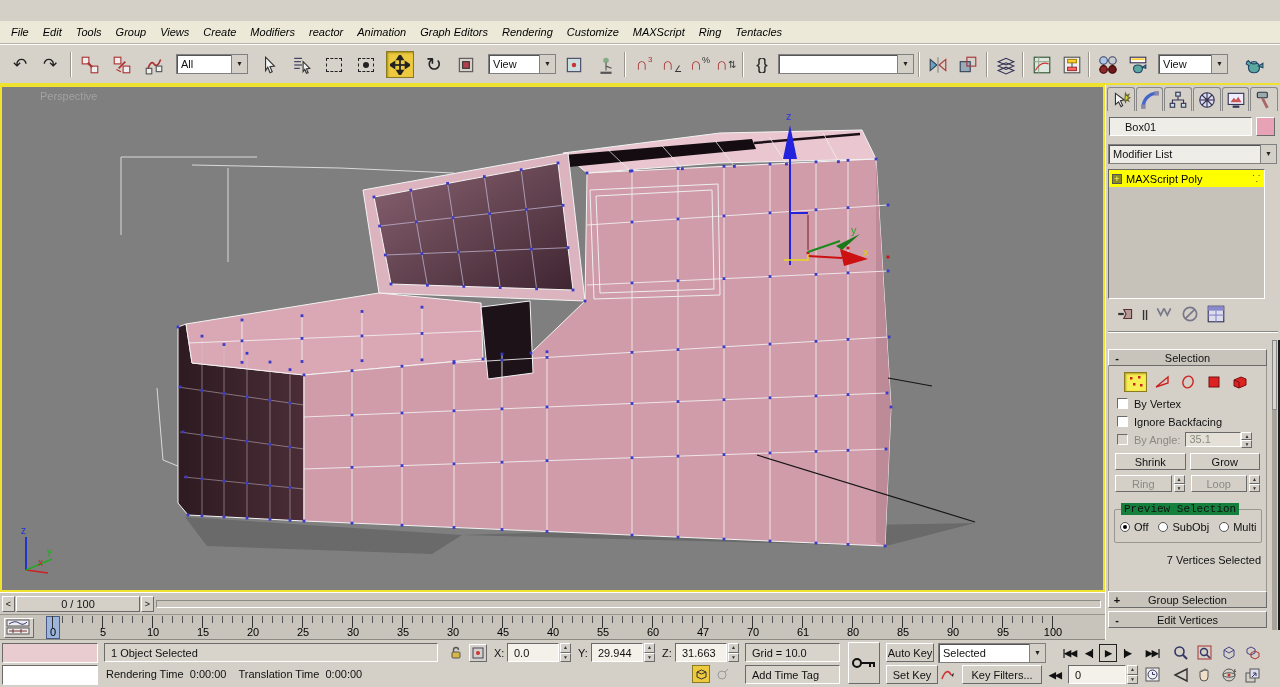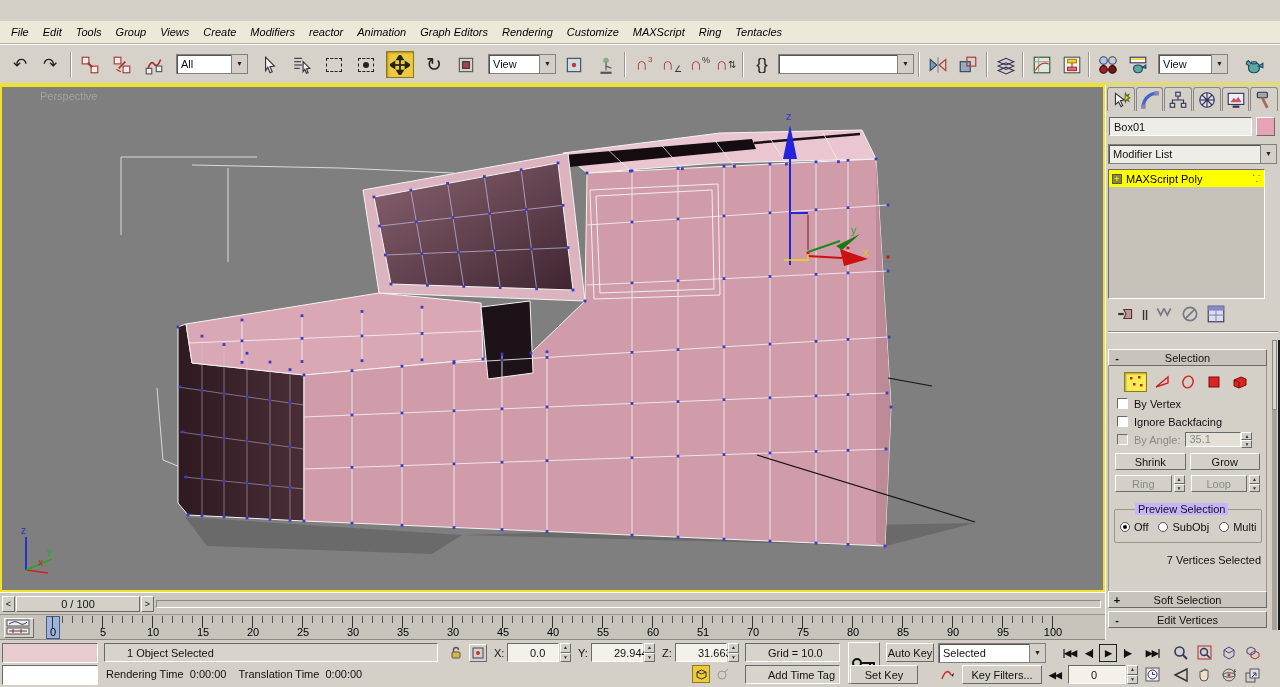--- a/index.html
+++ b/index.html
@@ -45,21 +45,21 @@
   #vp-label{position:absolute;left:6px;top:3px;color:#a2a2a2;font-size:11px;margin-left:32px;}
   #vp-svg{position:absolute;left:0;top:0;}
 
   
   #cmdpanel{position:absolute;left:1105px;top:85px;width:175px;height:555px;background:#d4d0c8;border-left:1px solid #fff;}
   #paneltabs{position:absolute;left:1px;top:2px;width:172px;height:24px;display:flex;}
   .ptab{flex:1;height:24px;border:1px solid #888;border-bottom:none;border-radius:3px 3px 0 0;margin-right:1px;
     background:#d4d0c8;display:flex;align-items:center;justify-content:center;}
   .raised{background:#d4d0c8;border:1px solid;border-color:#fff #6a6a6a #6a6a6a #fff;}
   .sunk{border:1px solid;border-color:#6a6a6a #fff #fff #6a6a6a;background:#efede8;}
-  #objname{position:absolute;left:3px;top:32px;width:143px;height:19px;padding-left:4px;font-size:11px;
+  #objname{position:absolute;left:3px;top:32px;width:143px;height:19px;padding-left:15px;font-size:11px;
     display:flex;align-items:center;}
   #objcolor{position:absolute;left:150px;top:32px;width:19px;height:19px;background:#e8a2b6;border:1px solid;border-color:#fff #6a6a6a #6a6a6a #fff;}
   #modlist{position:absolute;left:2px;top:59px;width:169px;height:20px;background:#efede8;}
   #stackbox{position:absolute;left:2px;top:84px;width:157px;height:130px;background:#c6c2ba;
     border:1px solid;border-color:#6a6a6a #fff #fff #6a6a6a;}
   #stackrow{height:17px;background:#ffff00;display:flex;align-items:center;color:#000;}
   #expbox{width:10px;height:10px;margin:0 4px 0 3px;background:#8a8a20;border:1px solid #555;color:#ffff80;
     font-size:9px;line-height:8px;text-align:center;}
   #stackdots{margin-left:auto;margin-right:3px;font-size:9px;color:#333;}
   #stacktools{position:absolute;left:2px;top:218px;width:170px;height:22px;display:flex;align-items:center;gap:6px;padding-left:8px;}
@@ -74,21 +74,21 @@
   .soicon.sel{background:#f6ee52;border:1px solid #8a7a20;box-shadow:inset 1px 1px 2px #b89c28;}
   .chkrow{display:flex;align-items:center;margin:5px 0 0 8px;height:13px;}
   .chk{width:11px;height:11px;background:#fff;border:1px solid;border-color:#6a6a6a #fff #fff #6a6a6a;margin-right:6px;}
   .chk.dis{background:#d8d4cc;}
   .dis-t{color:#8a8a82;}
   .pbtn{height:17px;border:1px solid;border-color:#fff #6a6a6a #6a6a6a #fff;background:#d4d0c8;
     display:flex;align-items:center;justify-content:center;font-size:11px;}
   .spin{width:11px;height:17px;display:flex;flex-direction:column;}
   .spin span{flex:1;border:1px solid;border-color:#fff #6a6a6a #6a6a6a #fff;font-size:6px;line-height:6px;text-align:center;background:#d4d0c8;color:#333;}
   .grpbox{position:absolute;border:1px solid #9a968e;border-radius:2px;}
-  .grplabel{position:absolute;top:-7px;left:20px;background:#c4b5fd;padding:0 3px;}
+  .grplabel{position:absolute;top:-7px;left:6px;background:#15803d;padding:0 3px;font-family:Liberation Mono, monospace;}
   .radio{width:10px;height:10px;border-radius:50%;background:#fff;border:1px solid #555;margin-right:4px;position:relative;}
   .radio.on::after{content:"";position:absolute;left:2px;top:2px;width:4px;height:4px;border-radius:50%;background:#000;}
   #scrollcol{position:absolute;left:166px;top:255px;width:5px;height:290px;background:#a8a49c;}
   #scrollthumb{position:absolute;left:0;top:0;width:5px;height:70px;background:#d8d4cc;border:1px solid #888;}
   #blackcol{position:absolute;left:172px;top:255px;width:3px;height:290px;background:#1c1c1c;}
 
   
   #timeslider{position:absolute;left:0;top:592px;width:1105px;height:22px;background:#ccc8c0;border-top:1px solid #fff;}
   #ts-left{position:absolute;left:2px;top:3px;width:13px;height:16px;}
   #ts-handle{position:absolute;left:16px;top:3px;width:124px;height:16px;text-align:center;line-height:14px;}
@@ -102,21 +102,21 @@
   #ticks-major{position:absolute;left:49px;top:1px;width:1012px;height:12px;
     background:repeating-linear-gradient(90deg,transparent 0 3px,#333 3px 4px,transparent 4px 50px);}
   #frame-marker{position:absolute;left:46px;top:1px;width:14px;height:23px;background:#9db4dc;border:1px solid #4a5a88;}
   .rnum{position:absolute;top:11px;width:30px;text-align:center;font-size:11px;color:#000;}
 
   
   #statusbar{position:absolute;left:0;top:640px;width:1280px;height:47px;background:#d4d0c8;}
   #row1{position:absolute;left:0;top:0;width:1280px;height:24px;}
   #row2{position:absolute;left:0;top:24px;width:1280px;height:23px;}
   .sfield{position:absolute;border:1px solid;border-color:#6a6a6a #fff #fff #6a6a6a;background:#d8d4cc;
-    display:flex;align-items:center;padding-left:22px;}
+    display:flex;align-items:center;padding-left:6px;}
   .wfield{background:#f4f1ea;}
   #listener-pink{position:absolute;left:2px;top:3px;width:96px;height:20px;background:#e8ccd0;border:1px solid;border-color:#6a6a6a #fff #fff #6a6a6a;}
   #listener-white{position:absolute;left:2px;top:1px;width:96px;height:20px;background:#fff;border:1px solid;border-color:#6a6a6a #fff #fff #6a6a6a;}
   .slabel{position:absolute;top:7px;}
   .prompt{white-space:pre;}
   .smbtn{position:absolute;display:flex;align-items:center;justify-content:center;}
   .tport{font-size:9px;letter-spacing:-1px;font-weight:bold;}
 </style>
 </head>
 <body>
@@ -779,21 +779,21 @@
       </div>
       <div style="position:absolute;left:0;top:188px;width:152px;text-align:right">7 Vertices Selected</div>
     </div>
     <div id="scrollcol">
         <div id="scrollthumb"></div>
       </div>
     <div id="blackcol"></div>
 
     <div class="rollhead" style="top:506px">
       <span class="pm">+</span>
-      <span class="rtitle">Soft Selection</span>
+      <span class="rtitle">Group Selection</span>
     </div>
     <div class="rollhead" style="top:526px">
       <span class="pm">-</span>
       <span class="rtitle">Edit Vertices</span>
     </div>
   </div>
 
   <div id="timeslider">
     <div id="ts-left" class="raised arr">&lt;</div>
     <div id="ts-handle" class="raised">0 / 100</div>
@@ -820,23 +820,23 @@
     <span class="rnum" style="left:188px">15</span>
     <span class="rnum" style="left:238px">20</span>
     <span class="rnum" style="left:288px">25</span>
     <span class="rnum" style="left:338px">30</span>
     <span class="rnum" style="left:388px">35</span>
     <span class="rnum" style="left:438px">30</span>
     <span class="rnum" style="left:488px">45</span>
     <span class="rnum" style="left:538px">40</span>
     <span class="rnum" style="left:588px">55</span>
     <span class="rnum" style="left:638px">60</span>
-    <span class="rnum" style="left:688px">51</span>
+    <span class="rnum" style="left:688px">47</span>
     <span class="rnum" style="left:738px">70</span>
-    <span class="rnum" style="left:788px">75</span>
+    <span class="rnum" style="left:788px">61</span>
     <span class="rnum" style="left:838px">80</span>
     <span class="rnum" style="left:888px">85</span>
     <span class="rnum" style="left:938px">90</span>
     <span class="rnum" style="left:988px">95</span>
     <span class="rnum" style="left:1038px">100</span>
   </div>
 
   <div id="statusbar">
     <div id="row1">
       <div id="listener-pink"></div>
@@ -925,21 +925,21 @@
             <polyline points="2,4 6.5,6 11,4 M6.5,6 6.5,11" fill="none" stroke="#333"></polyline>
           </svg>
         </div>
       <div class="smbtn" style="left:713px;top:1px;width:18px;height:18px">
         <svg width="13" height="13" viewBox="0 0 13 13">
             <circle cx="6" cy="7" r="4" fill="none" stroke="#999"></circle>
             <line x1="9" y1="4" x2="12" y2="1" stroke="#999"></line>
           </svg>
         </div>
       <div class="sfield" style="left:745px;top:1px;width:95px;height:19px">Add Time Tag</div>
-      <div class="smbtn raised" style="left:850px;top:1px;width:68px;height:19px">Set Key</div>
+      <div class="smbtn raised" style="left:886px;top:1px;width:52px;height:19px">Set Key</div>
       <div class="smbtn" style="left:938px;top:1px;width:20px;height:19px">
         <svg width="16" height="14" viewBox="0 0 16 14">
             <path d="M2 11 C5 2 9 2 11 7" fill="none" stroke="#c33" stroke-width="1.5"></path>
             <path d="M11 7 l3-2 -1 4 Z" fill="#333"></path>
           </svg>
         </div>
       <div class="smbtn raised" style="left:962px;top:1px;width:80px;height:19px">Key Filters...</div>
       <div class="smbtn tport" style="left:1046px;top:2px;width:18px;height:18px">◀◀</div>
       <div class="sfield wfield" style="left:1068px;top:1px;width:58px;height:19px">0</div>
       <span class="spin" style="position:absolute;left:1127px;top:1px;height:19px">

